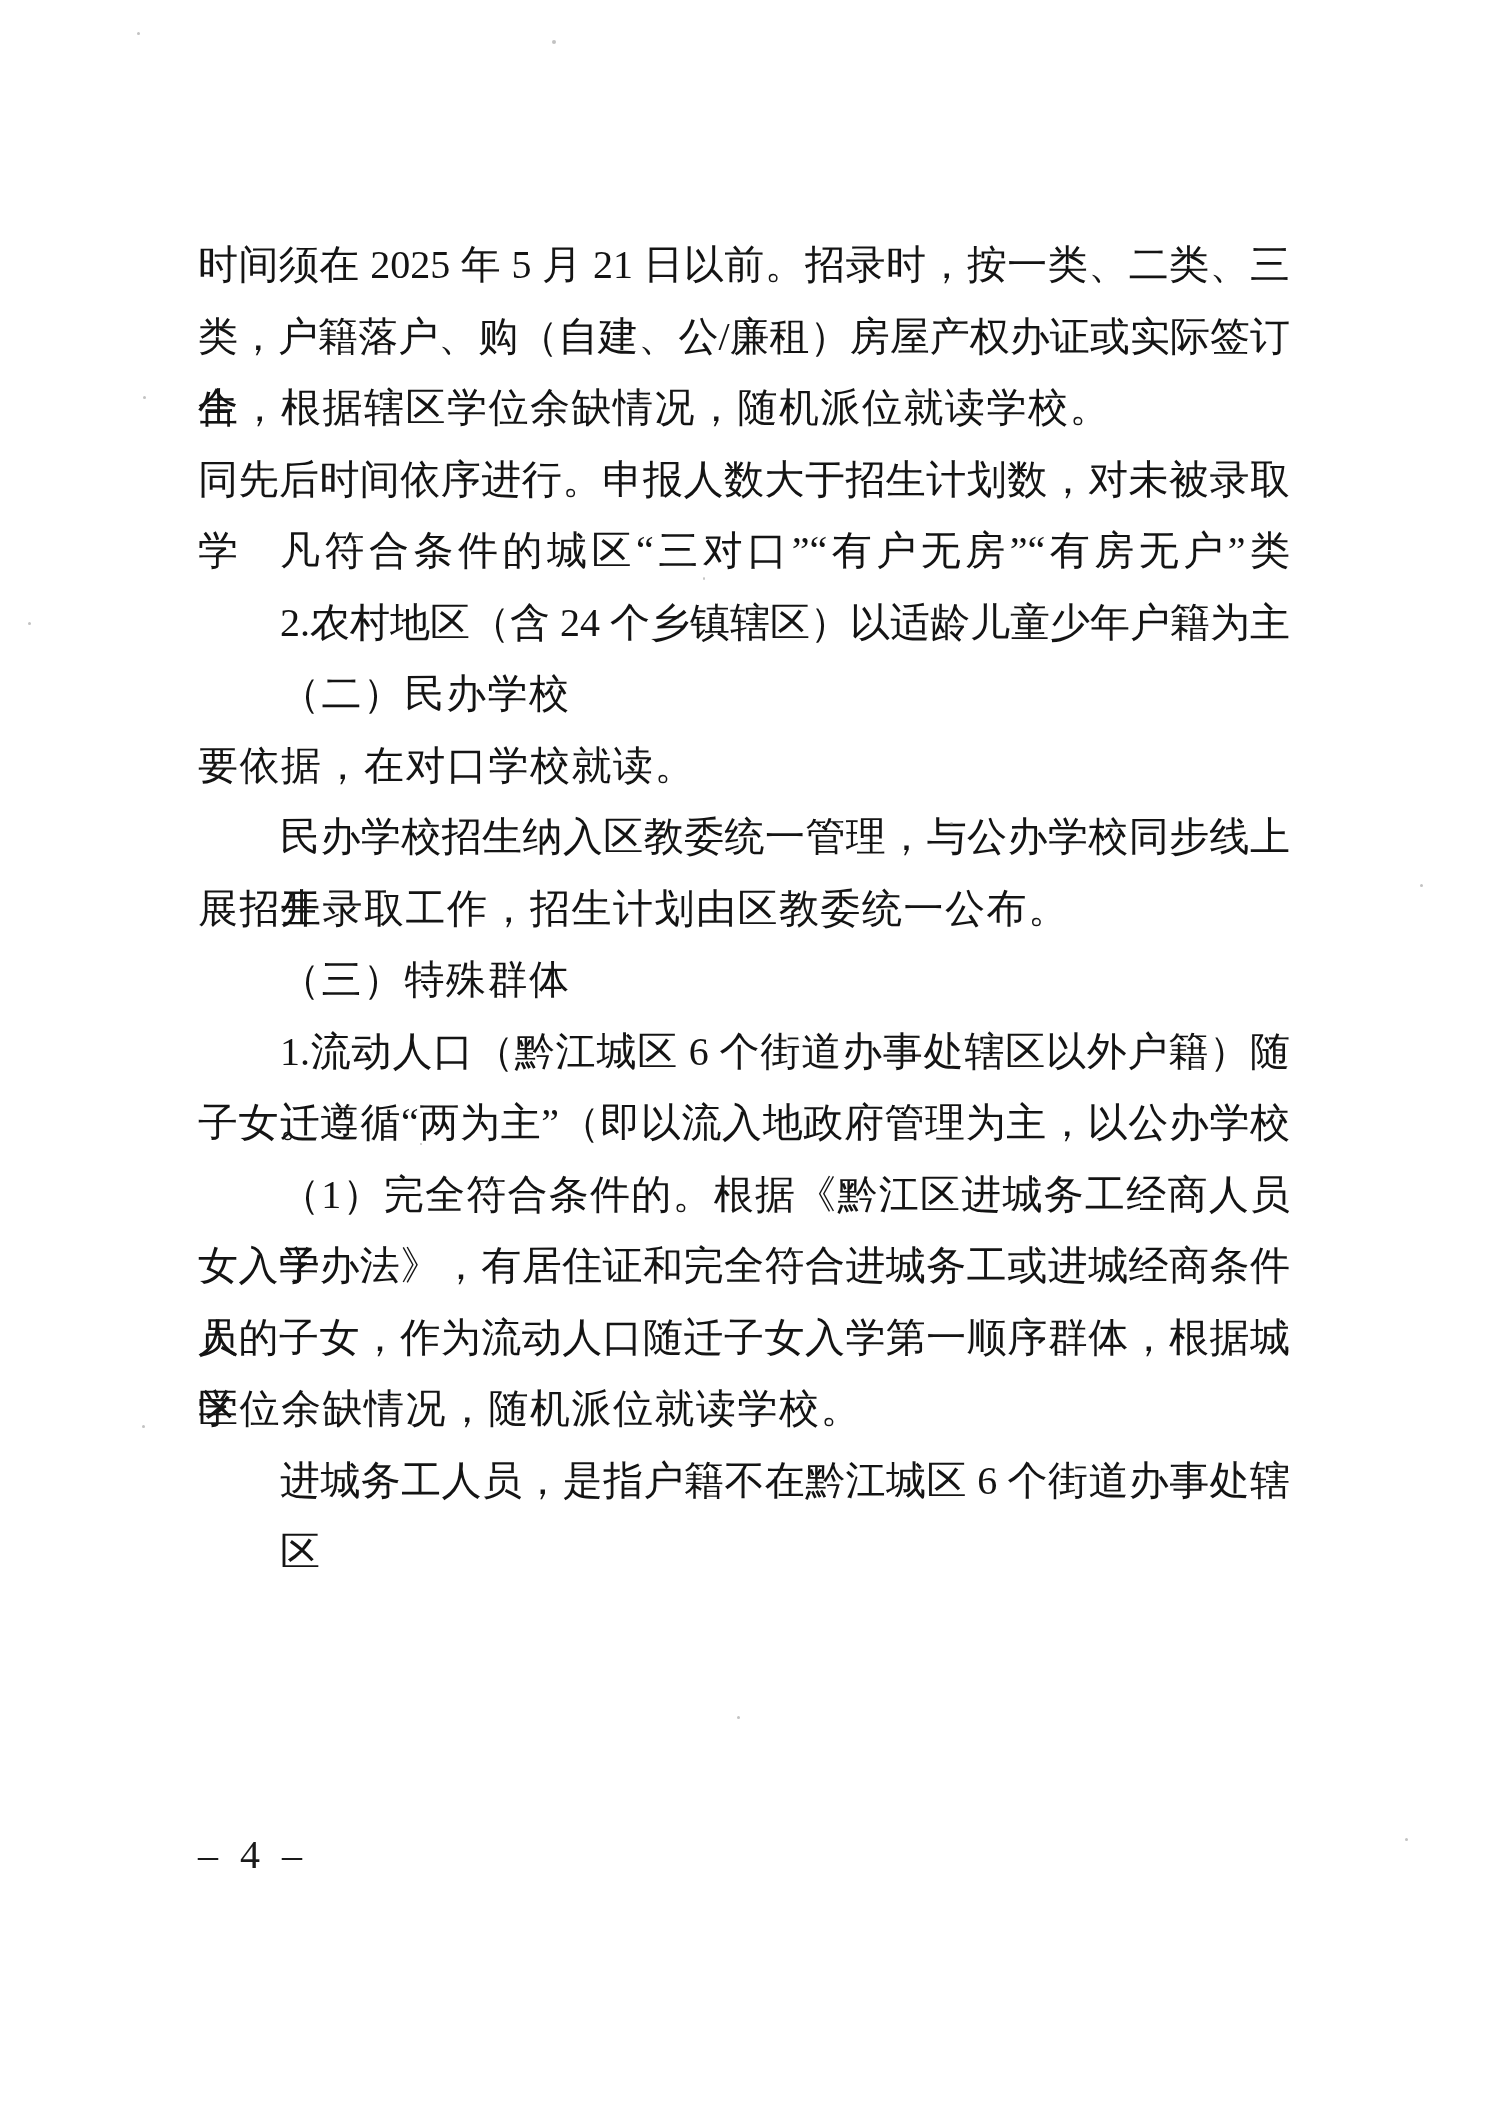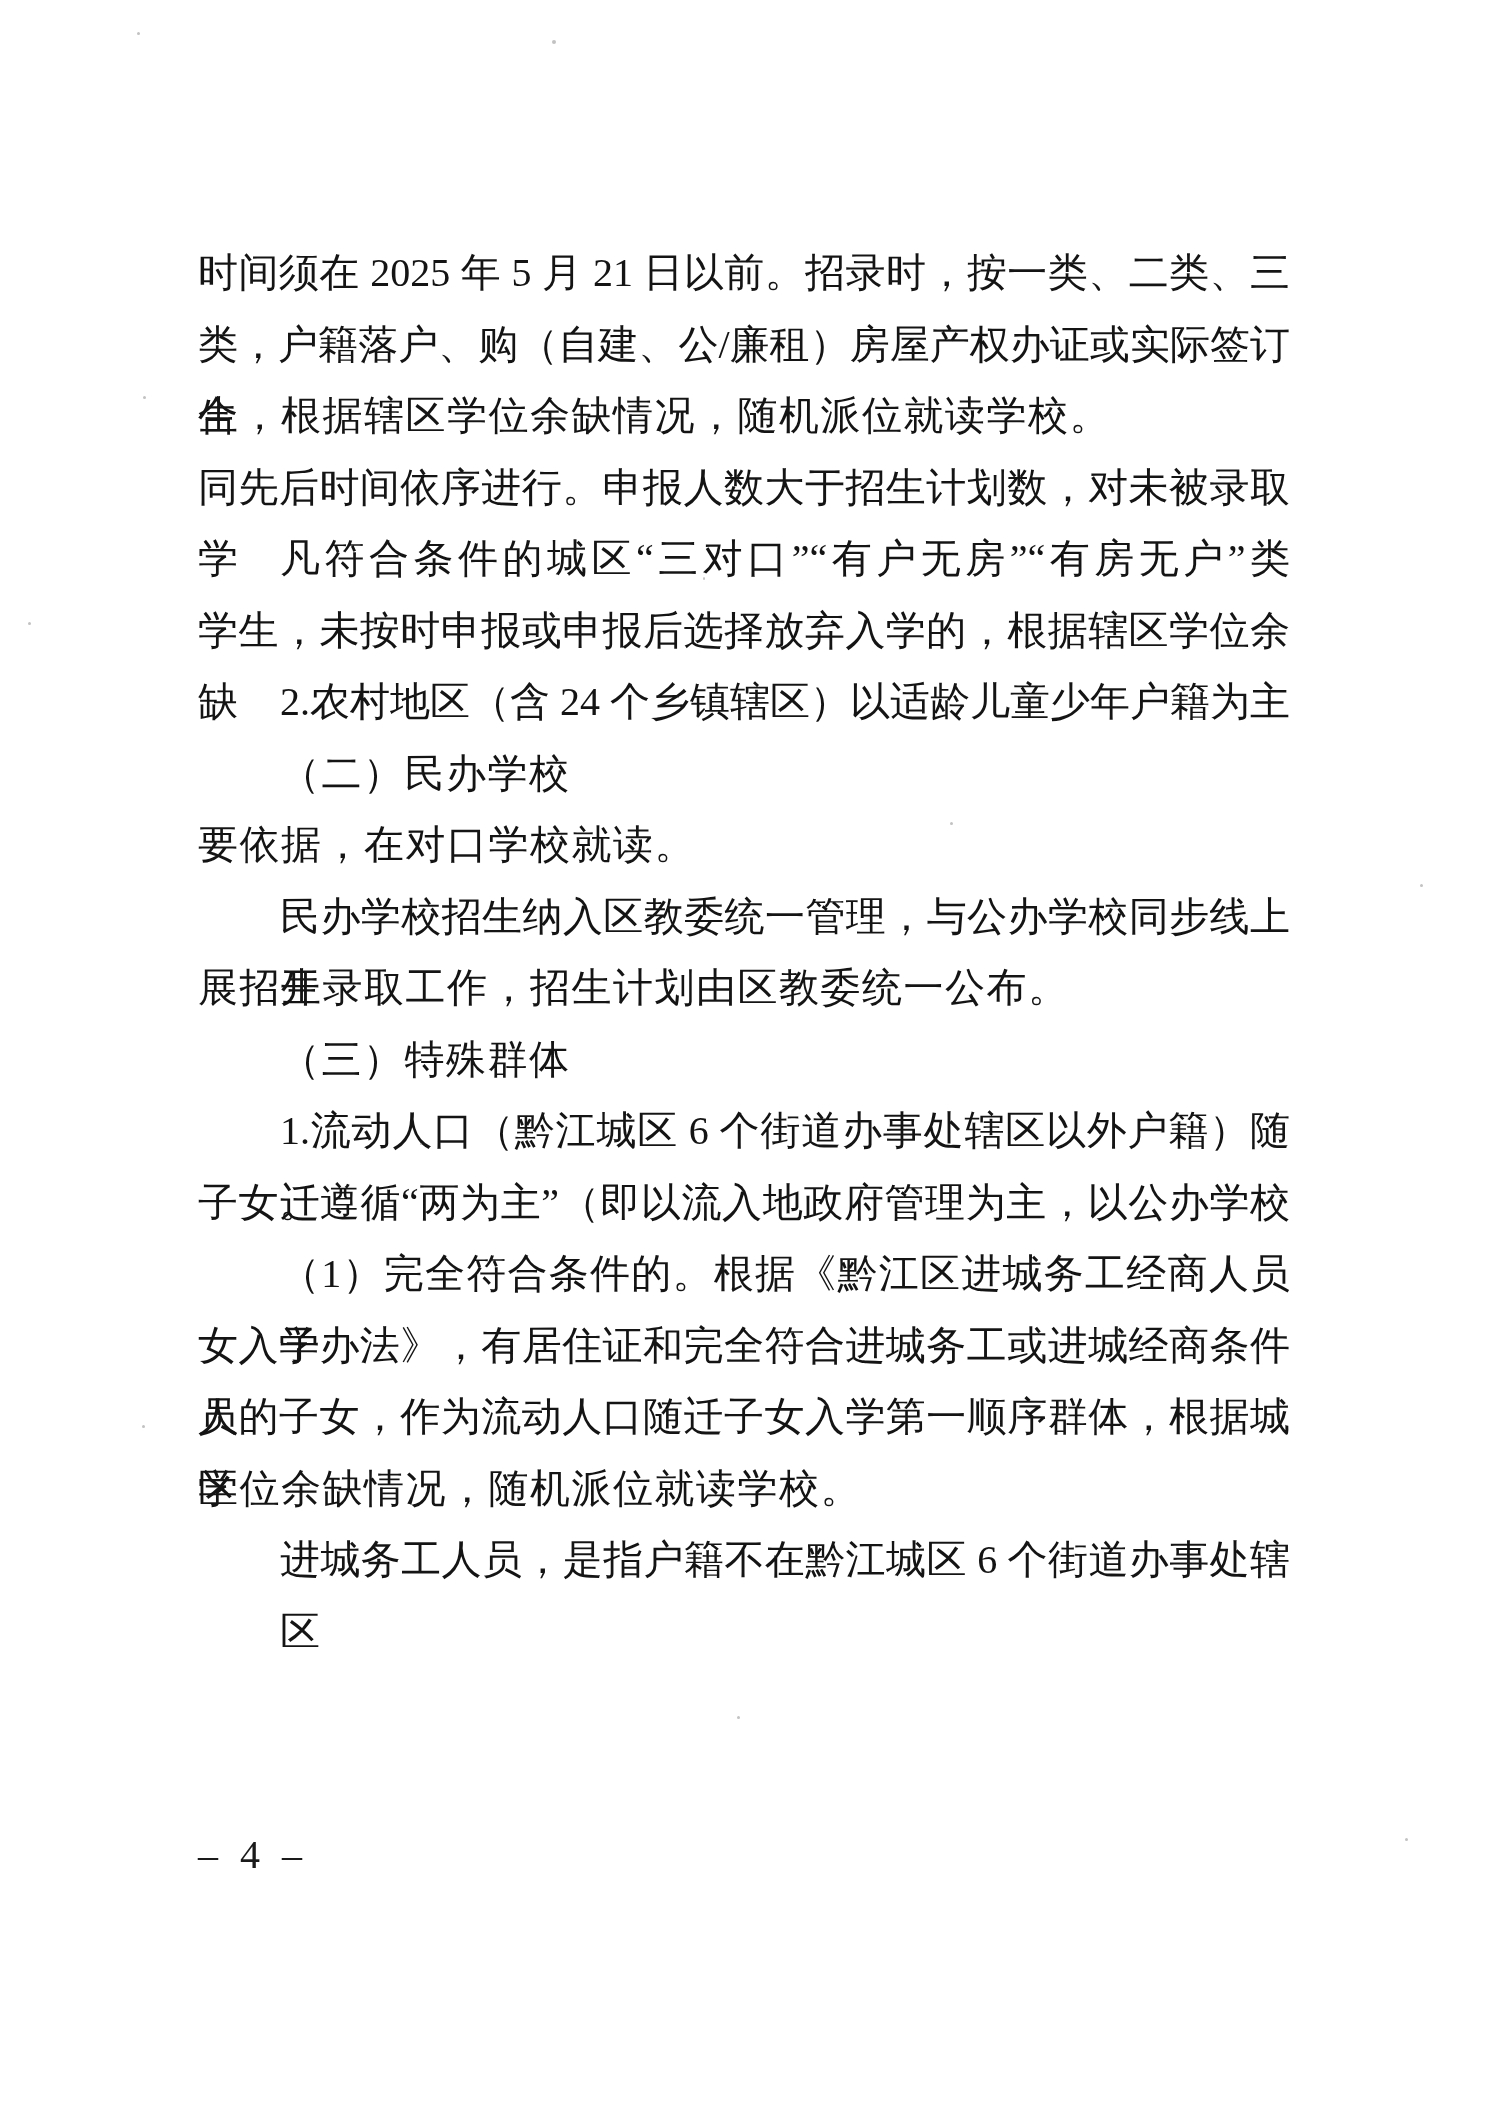--- a/index.html
+++ b/index.html
@@ -6,21 +6,21 @@
   body {
     width: 1490px; height: 2104px;
     background: #ffffff;
     position: relative;
     overflow: hidden;
     font-family: "Liberation Serif", "DejaVu Serif", serif;
     color: #141414;
   }
   .doc-body {
     position: absolute;
-    left: 198px; top: 237px;
+    left: 198px; top: 229px;
     width: 1092px;
   }
   .line {
     font-size: 40px;
     line-height: 71.5px;
     height: 71.5px;
     white-space: nowrap;
     letter-spacing: 1.5px;
     overflow: visible;
   }
@@ -50,21 +50,20 @@
 </style>
 </head>
 <body>
 
 <div class="doc-body" id="doc-body">
     <div class="line fill">时间须在 2025 年 5 月 21 日以前。招录时，按一类、二类、三</div>
     <div class="line fill">类，户籍落户、购（自建、公/廉租）房屋产权办证或实际签订合</div>
     <div class="line">生，根据辖区学位余缺情况，随机派位就读学校。</div>
     <div class="line fill">同先后时间依序进行。申报人数大于招生计划数，对未被录取学</div>
     <div class="line indent fill">凡符合条件的城区“三对口”“有户无房”“有房无户”类</div>
-    <div class="line fill">学生，未按时申报或申报后选择放弃入学的，根据辖区学位余缺</div>
     <div class="line indent fill">2.农村地区（含 24 个乡镇辖区）以适龄儿童少年户籍为主</div>
     <div class="line indent">（二）民办学校</div>
     <div class="line">要依据，在对口学校就读。</div>
     <div class="line indent fill">民办学校招生纳入区教委统一管理，与公办学校同步线上开</div>
     <div class="line">展招生录取工作，招生计划由区教委统一公布。</div>
     <div class="line indent">（三）特殊群体</div>
     <div class="line indent fill bold">1.流动人口（黔江城区 6 个街道办事处辖区以外户籍）随迁</div>
     <div class="line fill"><span class="bold">子女。</span>遵循“两为主”（即以流入地政府管理为主，以公办学校</div>
     <div class="line indent fill">（1）完全符合条件的。根据《黔江区进城务工经商人员子</div>
     <div class="line fill">女入学办法》，有居住证和完全符合进城务工或进城经商条件人</div>

